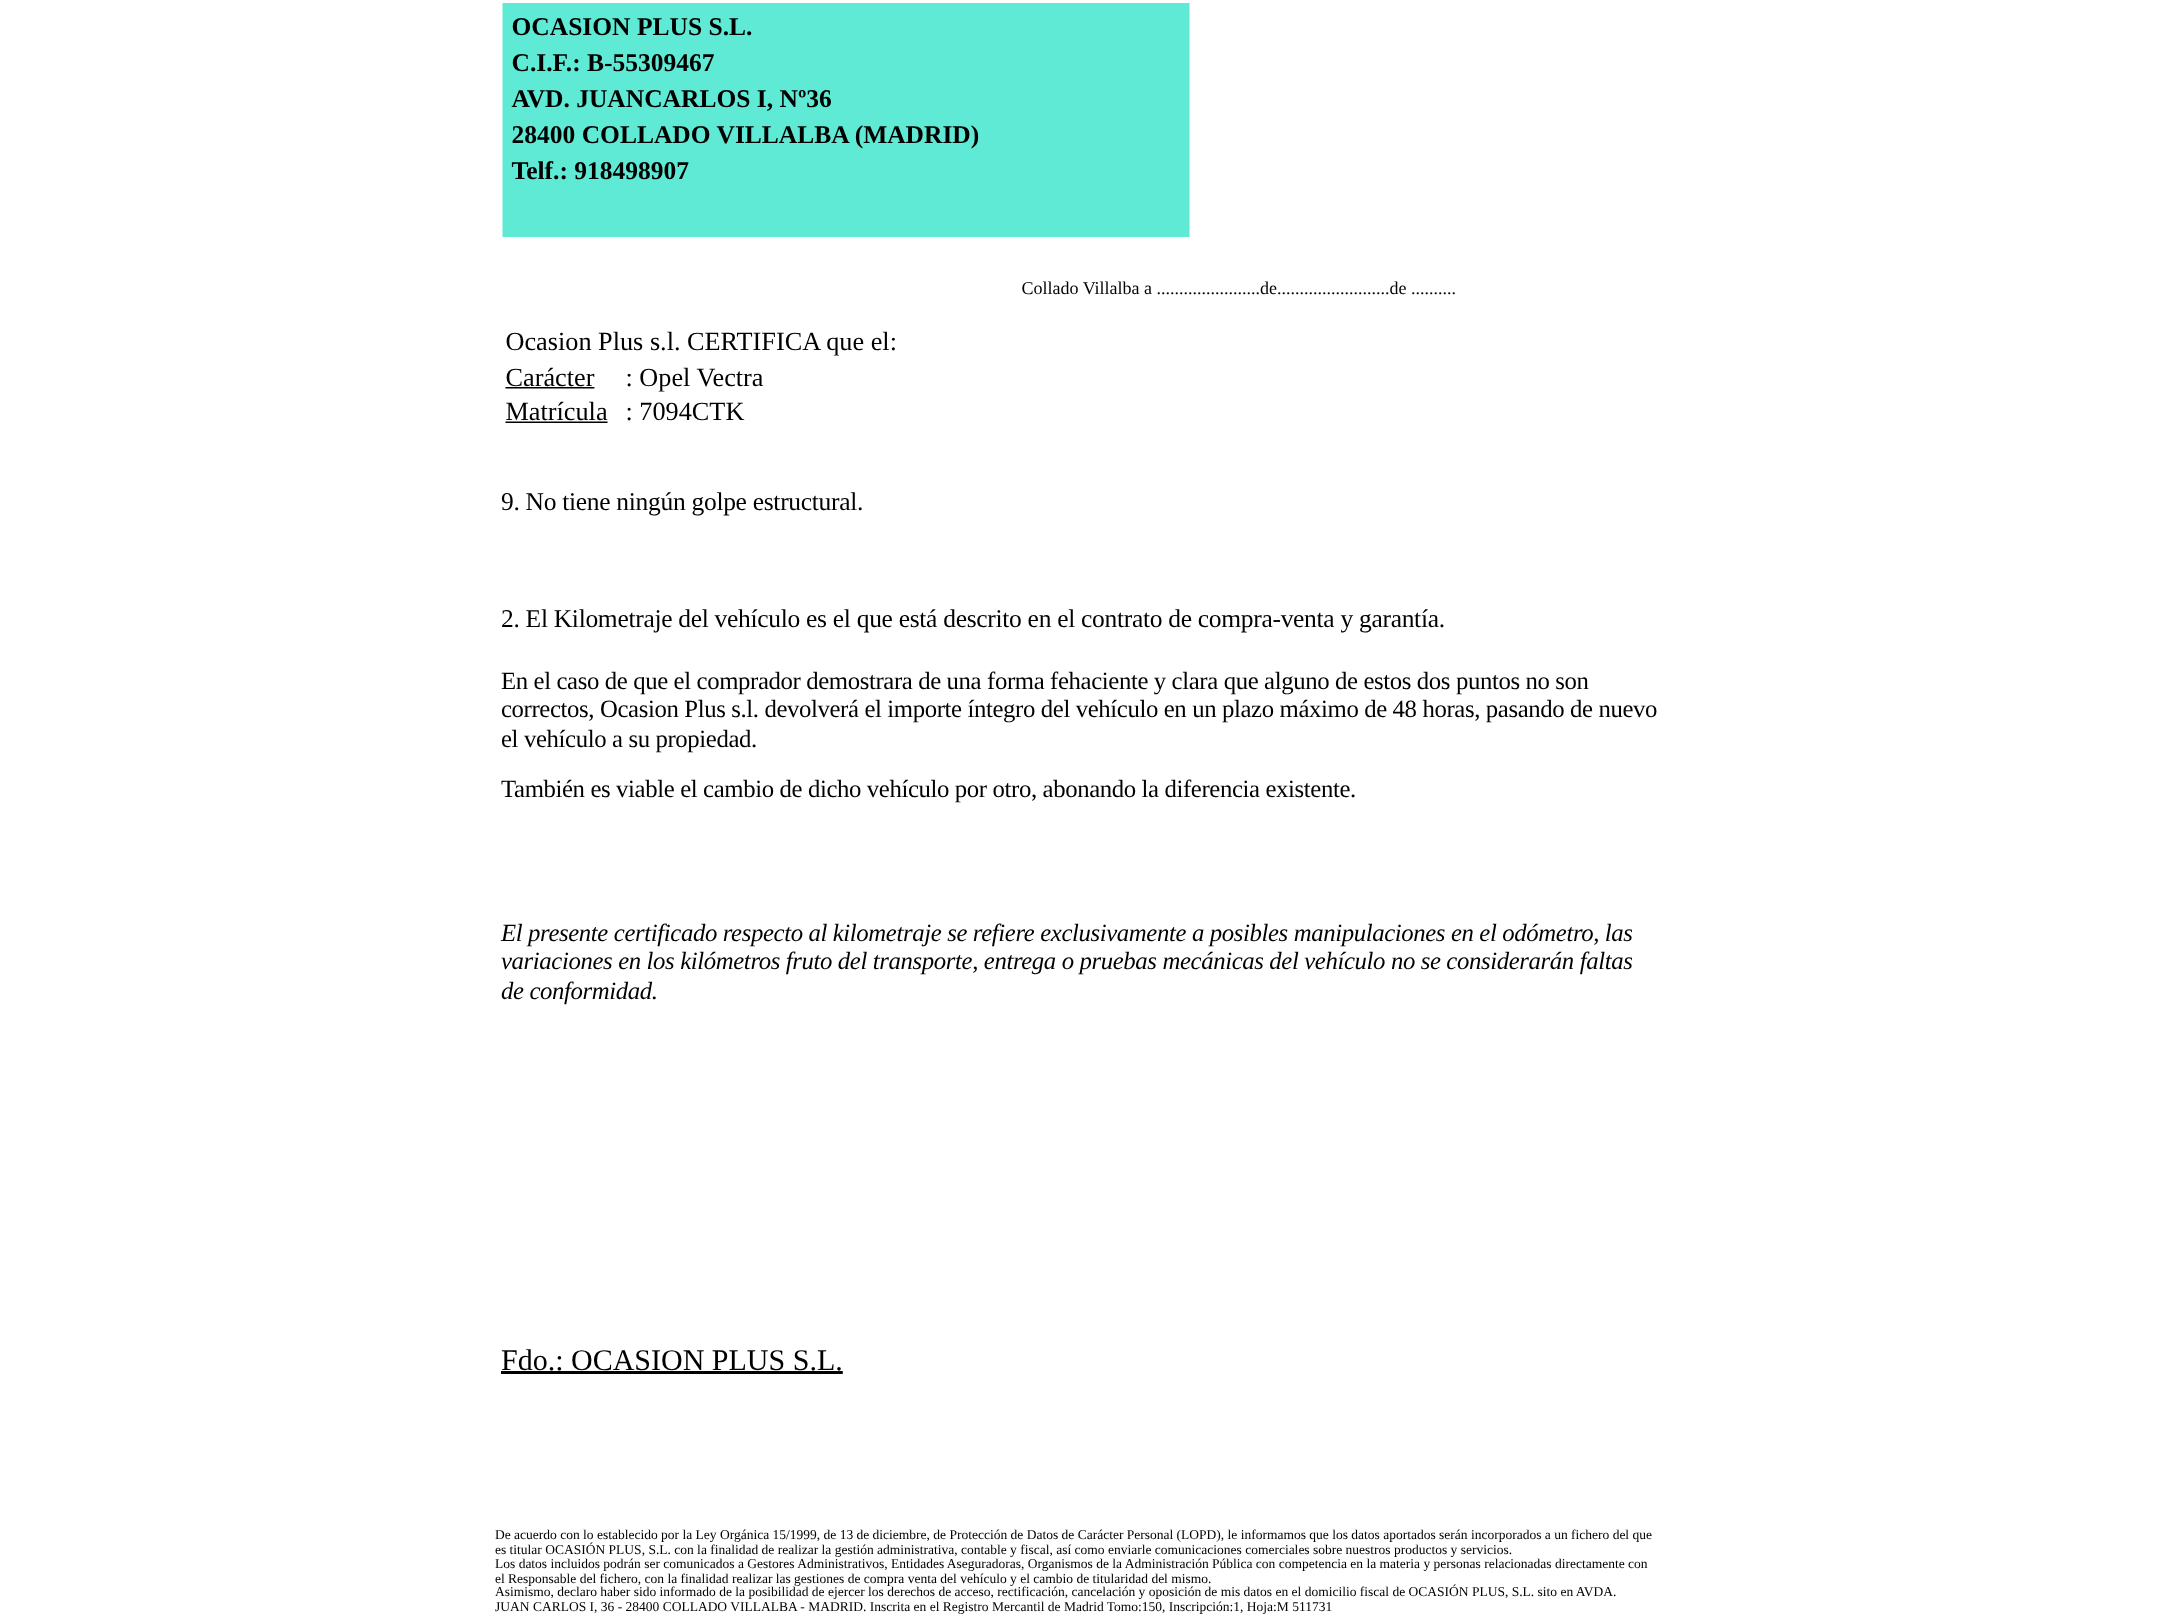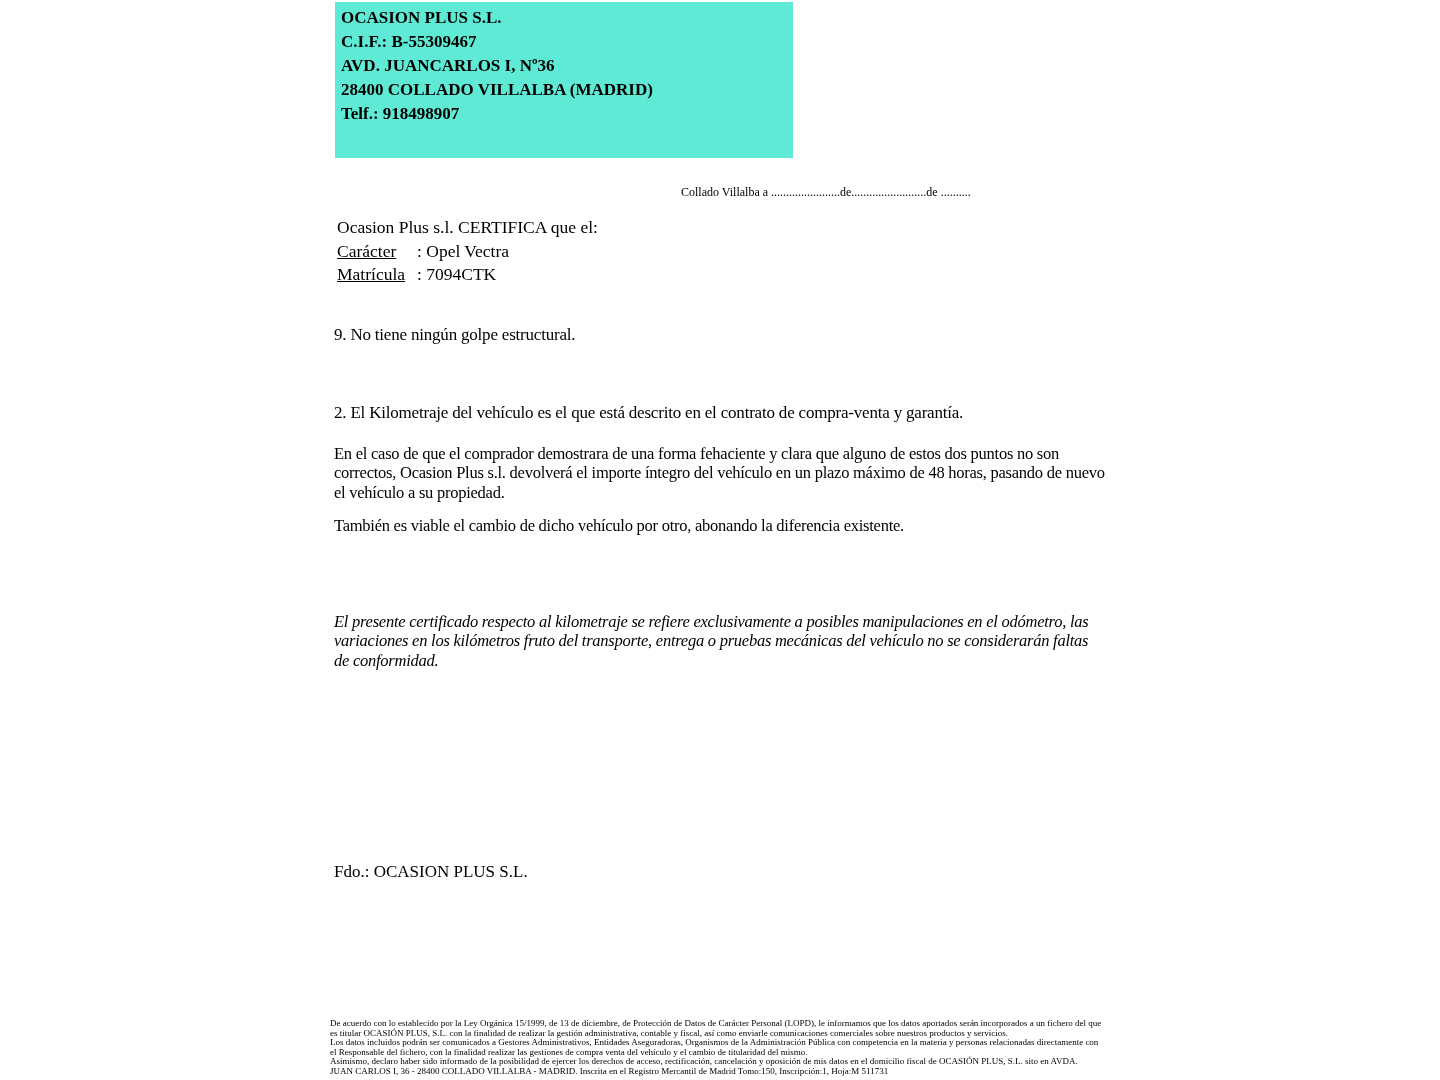--- a/index.html
+++ b/index.html
@@ -66,23 +66,24 @@
     line-height: 19.4px;
     letter-spacing: -0.25px;
   }
   .para-1 { top: 420px; margin-top: 24px; }
   .para-2 { top: 516px; }
   .para-3 { top: 555px; }
   .para-4 { top: 612px; font-style: italic; }
   .signature {
     position: absolute;
     left: 334px;
-    top: 862px;
-    font-size: 17px;
+    top: 896px;
+    font-size: 20px;
     white-space: nowrap;
+    text-decoration: underline;
   }
   .legal {
     position: absolute;
     left: 330px;
     top: 1019px;
     width: 772px;
     font-size: 9px;
     line-height: 9.6px;
   }
   .legal .legal-para { margin: 0; }

